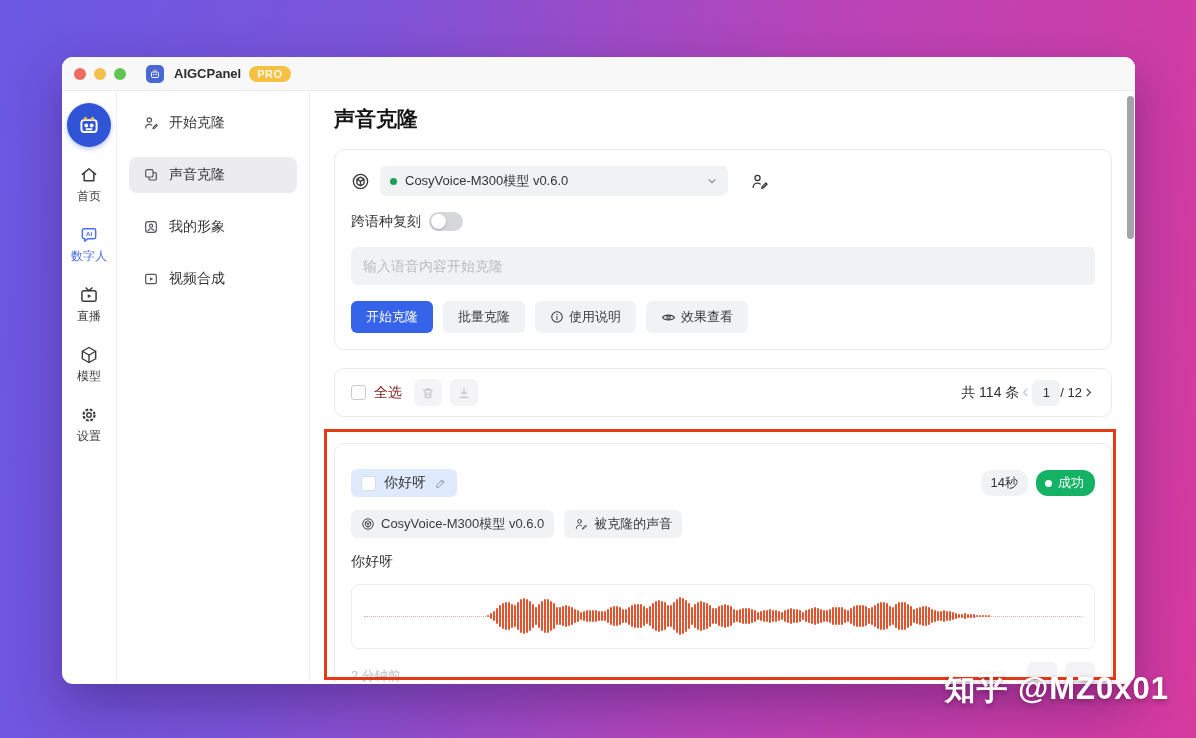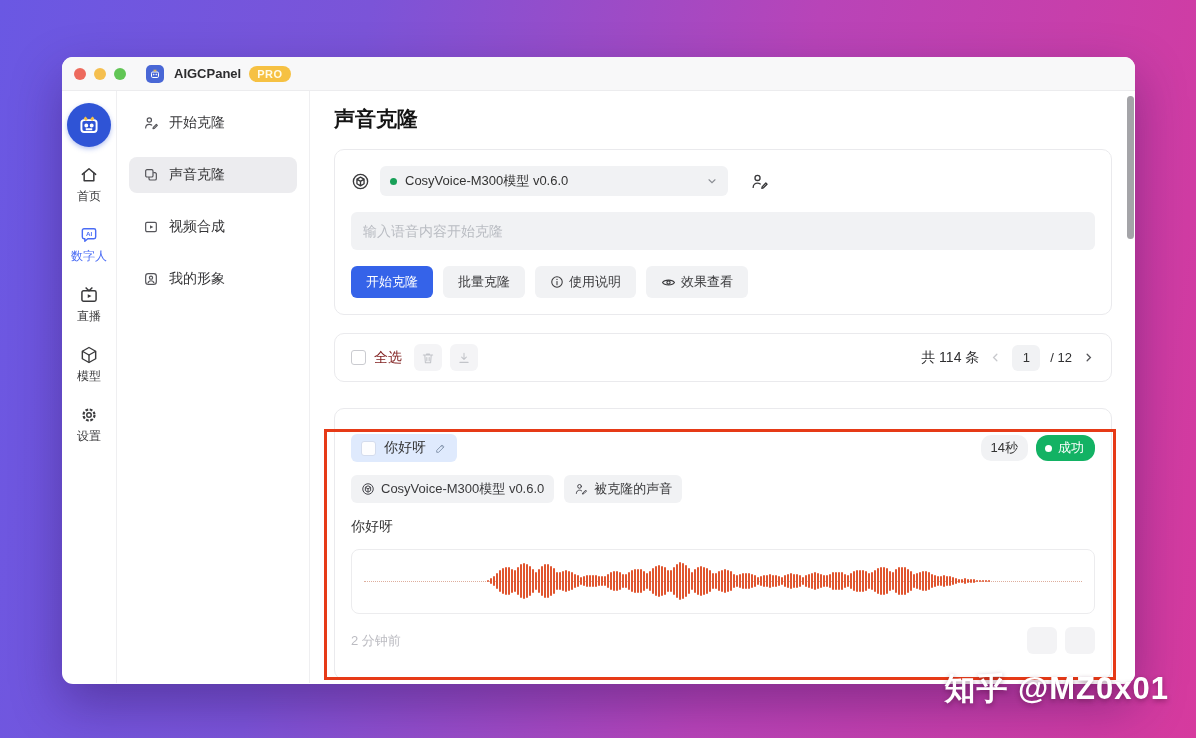--- a/index.html
+++ b/index.html
@@ -94,21 +94,21 @@
   .btn .bico { color:inherit; }
 
   
   .toolbar-card { padding:10px 16px; margin-bottom:26px; display:flex; align-items:center; height:49px; }
   .cb { width:15px; height:15px; border:1px solid #cacbd0; border-radius:3px; background:#fff; flex-shrink:0; cursor:pointer; }
   .tb-label { font-size:14px; color:#7f1d1d; margin:0 12px 0 8px; }
   .icon-btn {
     width:28px; height:27px; background:#f4f4f6; border:none; border-radius:6px;
     display:flex; align-items:center; justify-content:center; color:#c2c4c9; margin-right:8px; cursor:pointer;
   }
-  .tb-right { margin-left:auto; display:flex; align-items:center; gap:10px; font-size:14px; color:#2e2e30; }
+  .tb-right { margin-left:auto; display:flex; align-items:center; font-size:14px; color:#2e2e30; }
   .pg-chev { color:#c8c9cd; cursor:pointer; display:flex; }
   .pg-chev.next { color:#55555a; }
   .pg-box { min-width:28px; height:26px; background:#f1f2f4; border-radius:6px; display:flex; align-items:center; justify-content:center; font-size:13px; color:#333; }
   .pg-total { color:#2e2e30; }
   .pg-suffix { color:#2e2e30; font-size:13px; }
 
   
   .result-card { padding:25px 16px; position:relative; }
   .res-head { display:flex; align-items:center; }
   .title-chip {
@@ -258,35 +258,35 @@
           <svg width="16" height="16" viewBox="0 0 24 24" fill="none" stroke="currentColor" stroke-width="1.8" stroke-linejoin="round">
             <rect x="4" y="4" width="11" height="11" rx="2"></rect>
               <path d="M9 15 v2.5 a2 2 0 0 0 2 2 h7 a2 2 0 0 0 2-2 v-7 a2 2 0 0 0 -2-2 H15.5"></path>
           </svg>
         </span>
         <span>声音克隆</span>
       </div>
       <div class="side-item">
         <span class="sico">
           <svg width="16" height="16" viewBox="0 0 24 24" fill="none" stroke="currentColor" stroke-width="1.8" stroke-linejoin="round">
-            <rect x="4" y="5" width="16" height="14" rx="2"></rect>
-              <path d="M10.5 9.5 L15.5 12 L10.5 14.5 Z" fill="currentColor" stroke="none"></path>
-          </svg>
-        </span>
-        <span>视频合成</span>
+            <rect x="4" y="4" width="16" height="16" rx="4"></rect>
+              <circle cx="12" cy="10" r="2.4"></circle>
+              <path d="M7.5 18 c.6-2.2 2.4-3.4 4.5-3.4 s3.9 1.2 4.5 3.4"></path>
+          </svg>
+        </span>
+        <span>我的形象</span>
       </div>
       <div class="side-item">
         <span class="sico">
           <svg width="16" height="16" viewBox="0 0 24 24" fill="none" stroke="currentColor" stroke-width="1.8" stroke-linejoin="round">
-            <rect x="4" y="4" width="16" height="16" rx="4"></rect>
-              <circle cx="12" cy="10" r="2.4"></circle>
-              <path d="M7.5 18 c.6-2.2 2.4-3.4 4.5-3.4 s3.9 1.2 4.5 3.4"></path>
-          </svg>
-        </span>
-        <span>我的形象</span>
+            <rect x="4" y="5" width="16" height="14" rx="2"></rect>
+              <path d="M10.5 9.5 L15.5 12 L10.5 14.5 Z" fill="currentColor" stroke="none"></path>
+          </svg>
+        </span>
+        <span>视频合成</span>
       </div>
     </div>
 
     <div class="main">
       <div class="page-title">声音克隆</div>
 
       <div class="card form-card">
         <div class="sel-row">
           <span class="sel-ico">
             <svg width="19" height="19" viewBox="0 0 24 24" fill="none" stroke="currentColor" stroke-width="1.7" stroke-linejoin="round">
@@ -305,20 +305,26 @@
           </div>
           <span class="sel-ico" style="margin-left:12px;">
             <svg width="19" height="19" viewBox="0 0 24 24" fill="none" stroke="currentColor" stroke-width="1.7" stroke-linecap="round" stroke-linejoin="round">
               <circle cx="9.5" cy="7.5" r="3.2"></circle>
                 <path d="M4 19.5 c0-3.4 2.6-5.5 5.5-5.5 1.3 0 2.5.4 3.5 1.1"></path>
                 <path d="M15.5 18.5 l4.5-4.5 1.5 1.5 -4.5 4.5 -2 .5 z"></path>
             </svg>
           </span>
         </div>
 
+        <div class="toggle-row">
+          <span class="tlabel">跨语种复刻</span>
+          <span class="toggle">
+              <span class="knob"></span>
+            </span>
+        </div>
 
         <input class="clone-input" placeholder="输入语音内容开始克隆" style="">
 
         <div class="btn-row">
           <button class="btn primary">
             <span>开始克隆</span>
           </button>
           <button class="btn">
             <span>批量克隆</span>
           </button>

